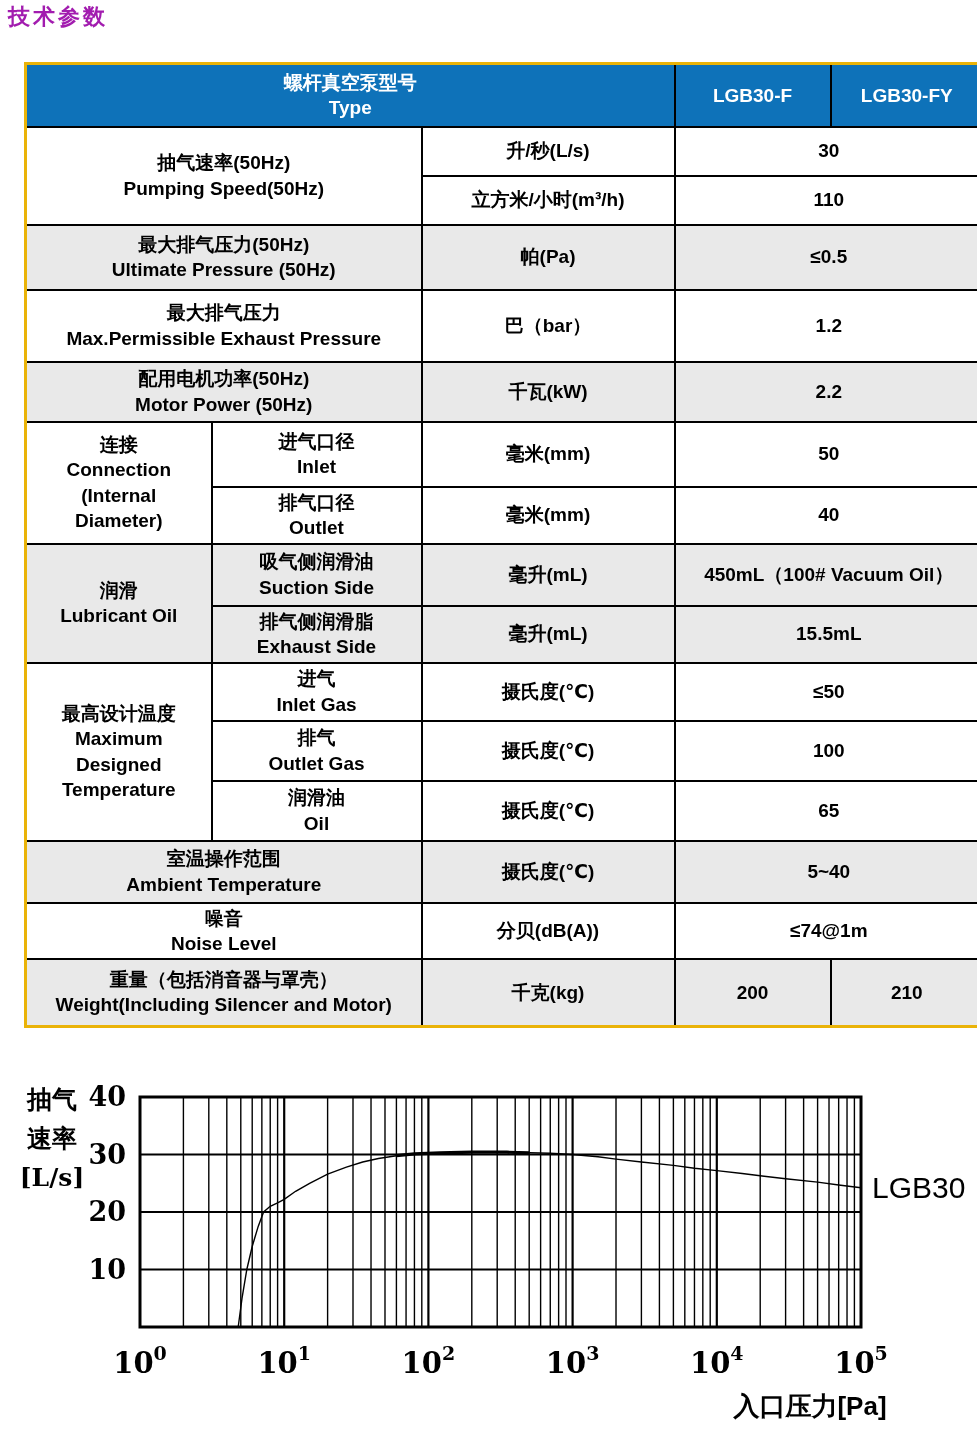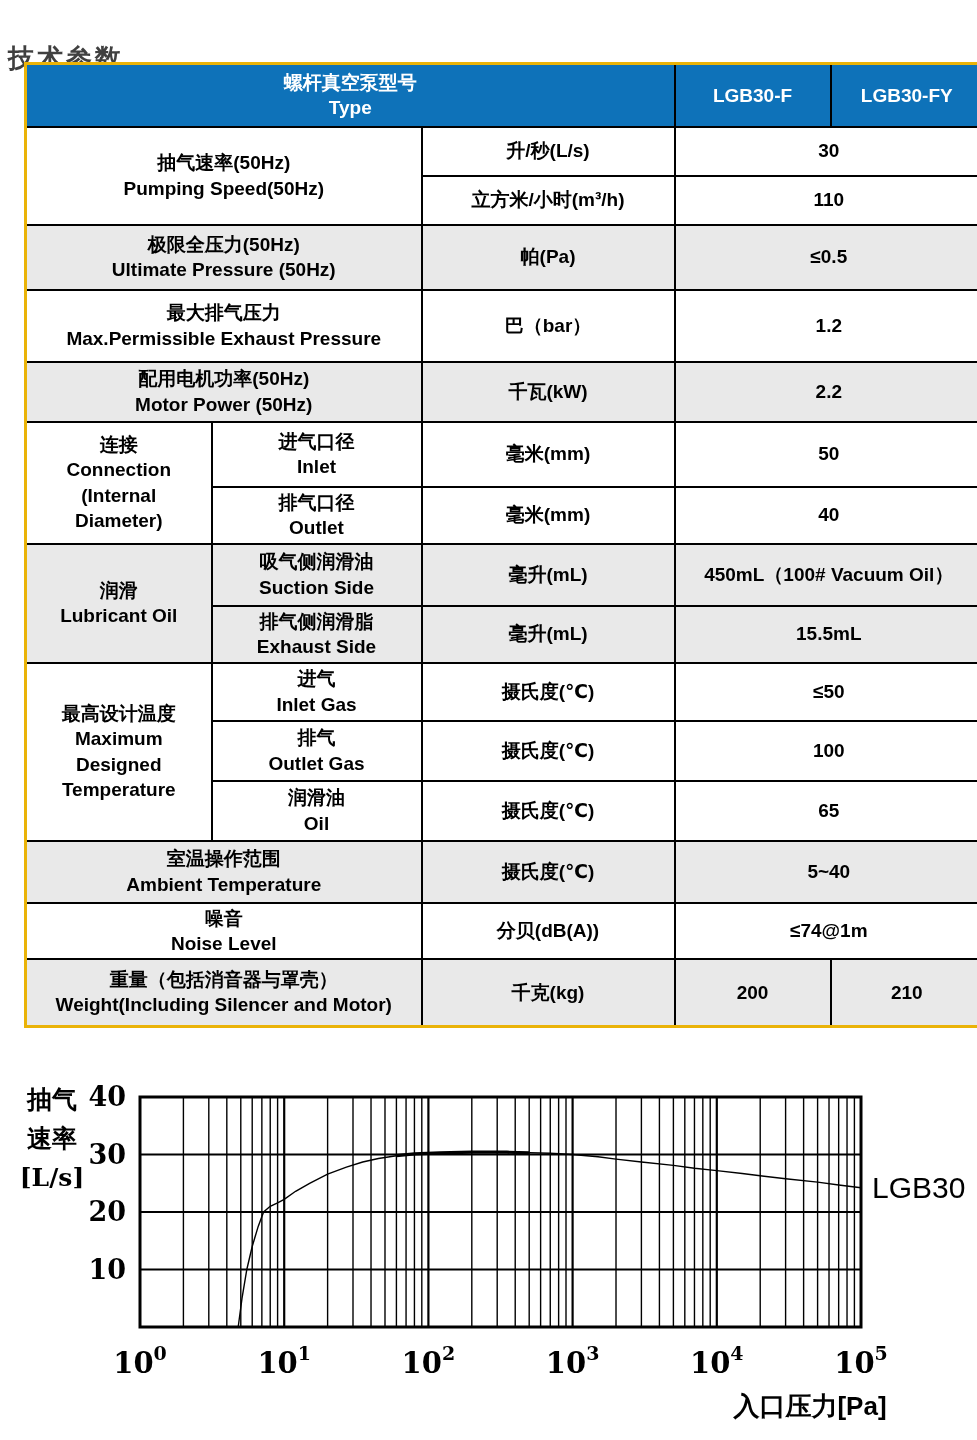--- a/index.html
+++ b/index.html
@@ -9,25 +9,24 @@
     position: relative;
     width: 977px;
     height: 1440px;
     background: #ffffff;
     overflow: hidden;
   }
   .page-title {
     position: absolute;
     left: 8px;
     top: 2px;
-    font-size: 26px;
+    font-size: 22px;
     font-weight: bold;
-    color: #404040;
+    color: #a21caf;
     letter-spacing: 3px;
-    margin-top: 39px;
   }
   table.spec {
     position: absolute;
     left: 24px;
     top: 62px;
     width: 958px;
     border-collapse: collapse;
     table-layout: fixed;
     border: 3px solid #eab308;
   }
@@ -87,21 +86,21 @@
 Pumping Speed(50Hz)</td>
       <td>升/秒(L/s)</td>
       <td colspan="2">30</td>
     </tr>
     <tr style="height:49px">
       <td>立方米/小时(m³/h)</td>
       <td colspan="2">110</td>
     </tr>
 
     <tr style="height:65px">
-      <td colspan="2" class="gray">极限全压力(50Hz)
+      <td colspan="2" class="gray">最大排气压力(50Hz)
 Ultimate Pressure (50Hz)</td>
       <td class="gray">帕(Pa)</td>
       <td colspan="2" class="gray">≤0.5</td>
     </tr>
 
     <tr style="height:72px">
       <td colspan="2">最大排气压力
 Max.Permissible Exhaust Pressure</td>
       <td>巴（bar）</td>
       <td colspan="2">1.2</td>

